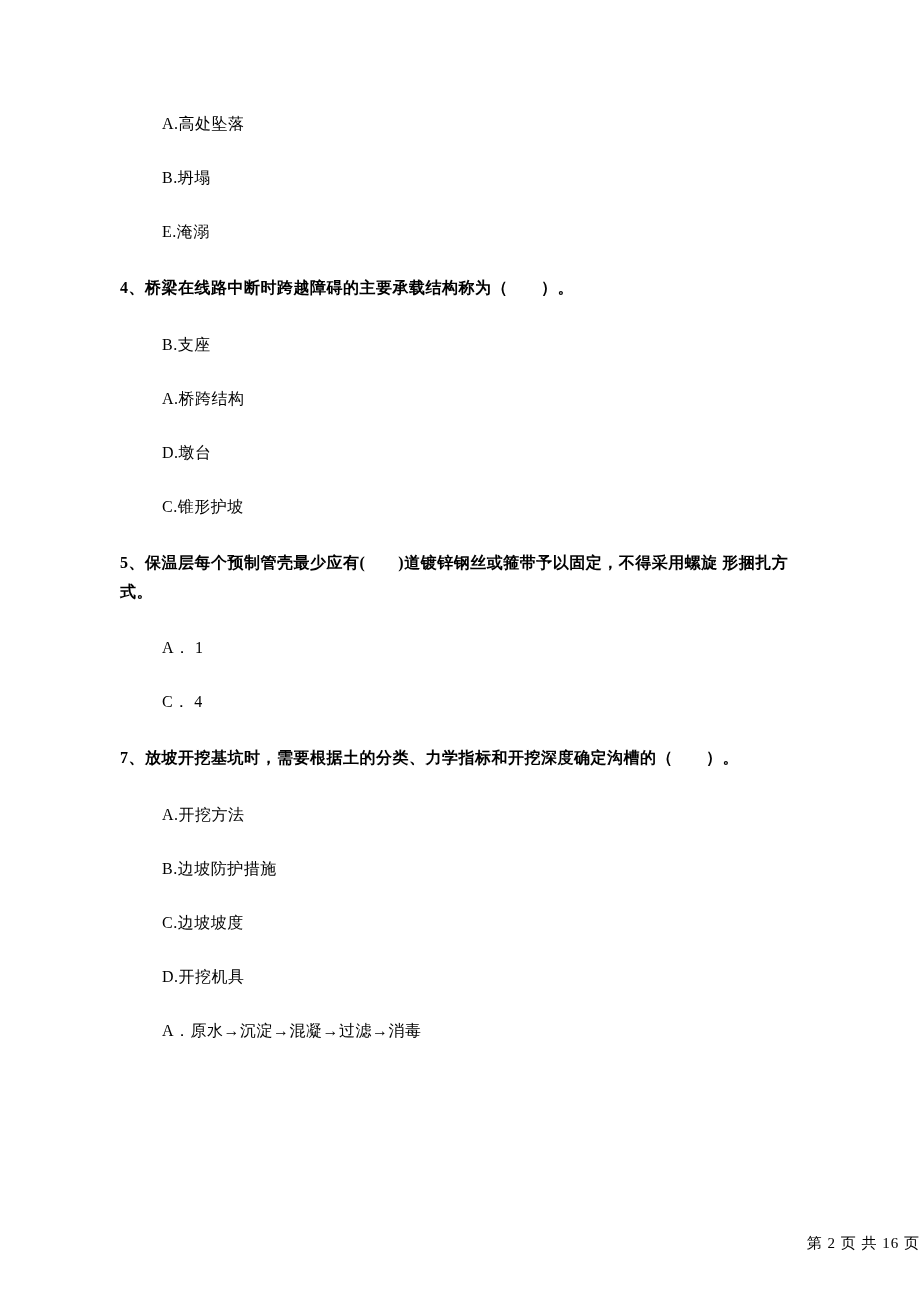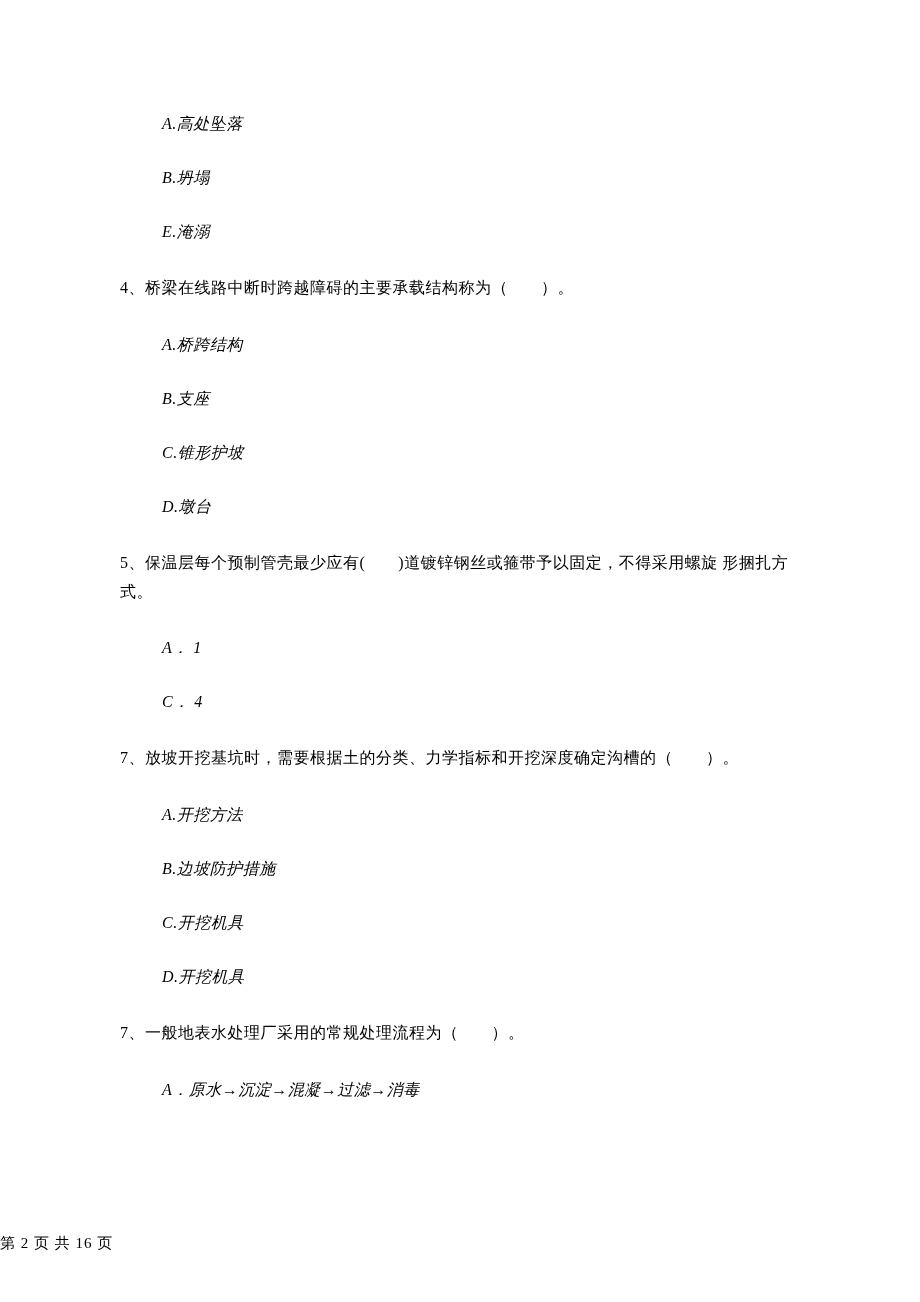--- a/index.html
+++ b/index.html
@@ -17,60 +17,59 @@
       line-height: 1.5;
       position: relative;
     }
     .content {
       padding: 112px 120px 0 120px;
     }
     .option {
       padding-left: 42px;
       margin-bottom: 30px;
       letter-spacing: 0.5px;
-      font-style: italic;
     }
     .question {
       margin-bottom: 30px;
       letter-spacing: 0.5px;
       line-height: 1.8;
+      font-weight: bold;
     }
     .footer {
       position: absolute;
       bottom: 48px;
       left: 0;
       right: 0;
-      text-align: left;
+      text-align: right;
       font-size: 15px;
       letter-spacing: 1px;
       font-family: Liberation Serif, serif;
     }
   </style>
 </head>
 <body>
 
 <div class="content">
   <div class="option">A.高处坠落</div>
   <div class="option">B.坍塌</div>
   <div class="option">E.淹溺</div>
 
   <div class="question">4、桥梁在线路中断时跨越障碍的主要承载结构称为（　　）。</div>
+  <div class="option">B.支座</div>
   <div class="option">A.桥跨结构</div>
-  <div class="option">B.支座</div>
+  <div class="option">D.墩台</div>
   <div class="option">C.锥形护坡</div>
-  <div class="option">D.墩台</div>
 
   <div class="question">5、保温层每个预制管壳最少应有(　　)道镀锌钢丝或箍带予以固定，不得采用螺旋 形捆扎方式。</div>
   <div class="option">A． 1</div>
   <div class="option">C． 4</div>
 
   <div class="question">7、放坡开挖基坑时，需要根据土的分类、力学指标和开挖深度确定沟槽的（　　）。</div>
   <div class="option">A.开挖方法</div>
   <div class="option">B.边坡防护措施</div>
-  <div class="option">C.开挖机具</div>
+  <div class="option">C.边坡坡度</div>
   <div class="option">D.开挖机具</div>
 
-  <div class="question">7、一般地表水处理厂采用的常规处理流程为（　　）。</div>
   <div class="option">A．原水→沉淀→混凝→过滤→消毒</div>
 
 </div>
 
 <div class="footer">第 2 页 共 16 页</div>
 
 </body></html>

